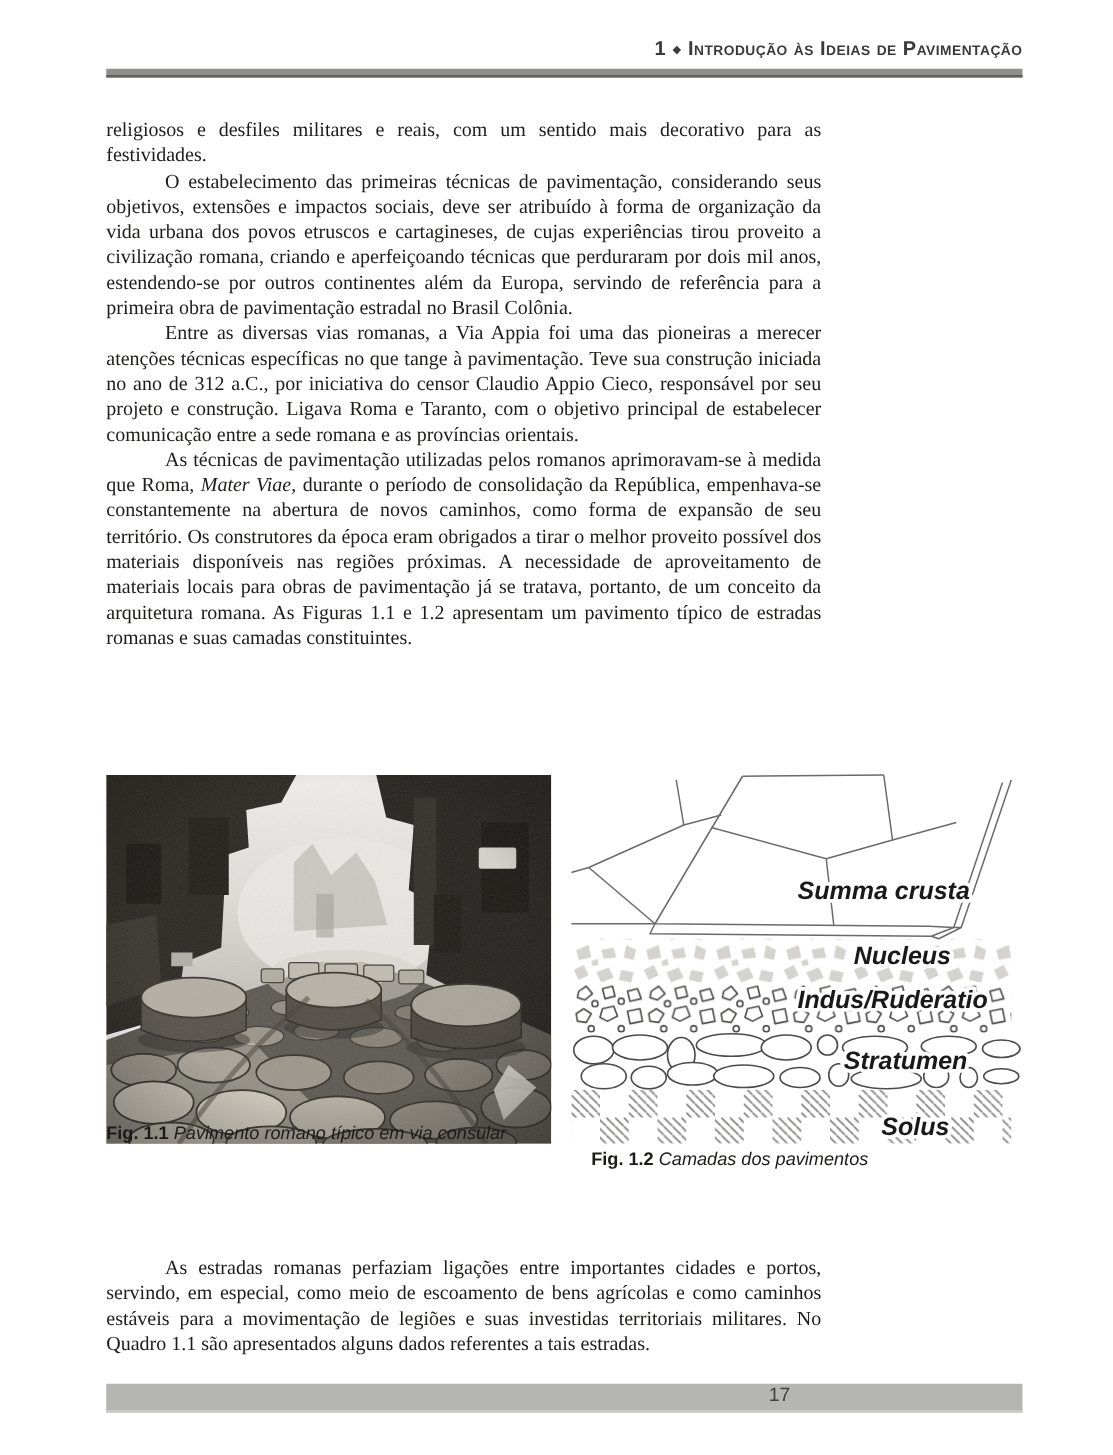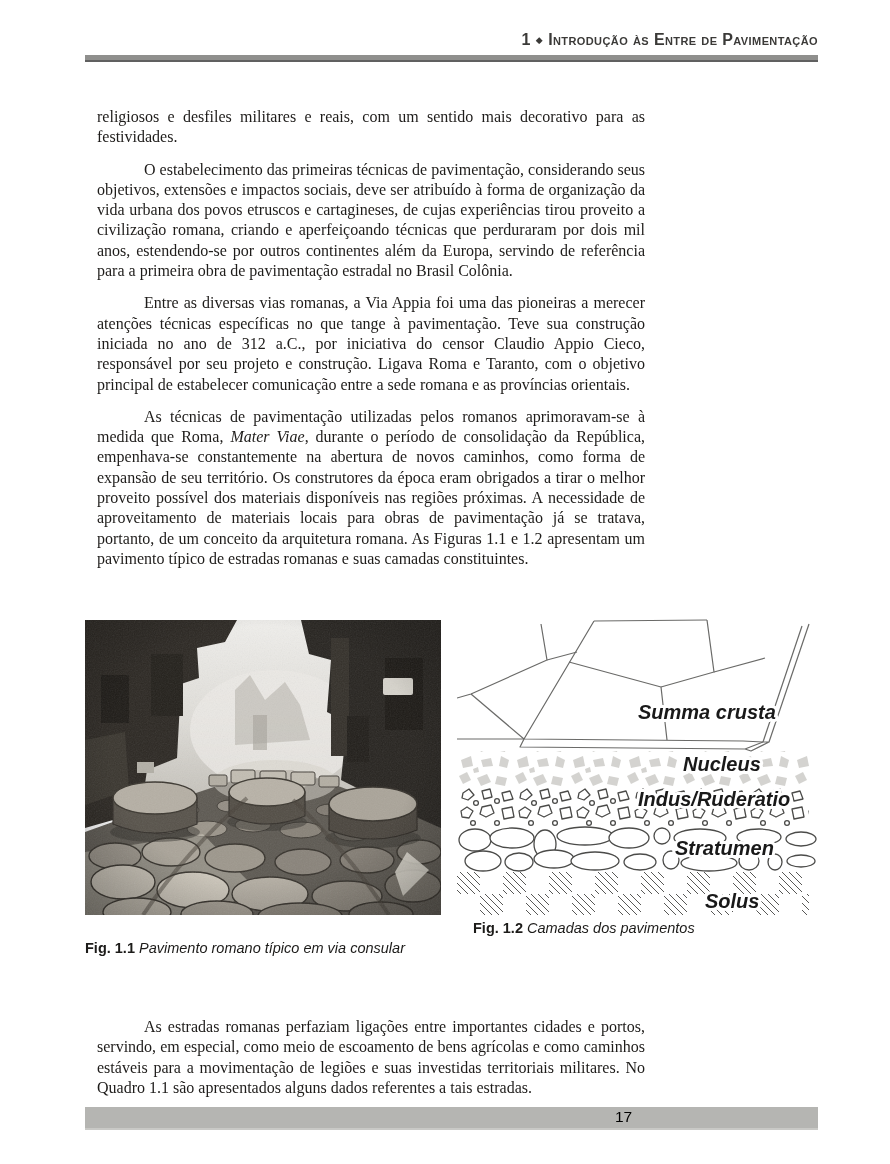--- a/index.html
+++ b/index.html
@@ -22,61 +22,61 @@
     top:55px;left:85px;width:733px;height:7px;
     background:#8f8f8d;border-bottom:2px solid #606060;box-sizing:border-box;
   }
 
   
   .bodytext{
     left:85px;width:572px;text-align:justify;
     font-size:16px;line-height:20.3px;
     hyphens:auto;-webkit-hyphens:auto;
   }
-  .bodytext p{margin:12px;font-family:Liberation Serif, serif;}
+  .bodytext p{margin:0;font-family:Liberation Serif, serif;}
   .bodytext p.indent{text-indent:47px;}
   .bodytext .ital{font-style:italic;}
   #body-top{top:95px;}
   #body-bottom{top:1005px;}
 
   
   #fig1-photo{top:620px;left:85px;width:356px;height:295px;}
   #fig2-diagram{top:618px;left:457px;width:364px;height:297px;text-align:right;}
   .caption{
     font-family:"Liberation Sans","DejaVu Sans",sans-serif;font-size:14.5px;
     color:#1c1b19;white-space:nowrap;
   }
   .caption .fig-label{font-weight:700;font-style:normal;}
   .caption .fig-text{font-style:italic;}
-  #caption1{top:940px;left:85px;}
+  #caption1{top:899px;left:85px;}
   #caption2{top:920px;left:463px;margin-left:10px;}
 
   
   .layer-label{
     font-family:"Liberation Sans","DejaVu Sans",sans-serif;
     font-style:italic;font-weight:600;font-size:20px;fill:#191919;
     paint-order:stroke;stroke:#ffffff;stroke-width:6px;stroke-linejoin:round;
   }
 
   
   .footer-bar{
     top:1107px;left:85px;width:733px;height:21px;
     background:#b5b5b2;border-bottom:2px solid #c9c9c6;box-sizing:content-box;
   }
   .footer-bar .pagenum{
     position:absolute;left:530px;top:1px;
     font-family:"Liberation Sans","DejaVu Sans",sans-serif;
-    font-size:15.5px;color:#000000;
+    font-size:15.5px;color:#404040;
   }
 </style>
 </head>
 <body>
 
 <div class="abs header">
-  <span>1</span><span class="diamond">◆</span><span>Introdução às Entre de Pavimentação</span>
+  <span>1</span><span class="diamond">◆</span><span>Introdução às Ideias de Pavimentação</span>
 </div>
 <div class="abs header-rule"></div>
 
 <div id="body-top" class="abs bodytext">
   <p>religiosos e desfiles militares e reais, com um sentido mais decorativo para as festividades.</p>
   <p class="indent">O estabelecimento das primeiras técnicas de pavimentação, considerando seus objetivos, extensões e impactos sociais, deve ser atribuído à forma de organização da vida urbana dos povos etruscos e cartagineses, de cujas experiências tirou proveito a civilização romana, criando e aperfeiçoando técnicas que perduraram por dois mil anos, estendendo-se por outros continentes além da Europa, servindo de referência para a primeira obra de pavimentação estradal no Brasil Colônia.</p>
   <p class="indent">Entre as diversas vias romanas, a Via Appia foi uma das pioneiras a merecer atenções técnicas específicas no que tange à pavimentação. Teve sua construção iniciada no ano de 312 a.C., por iniciativa do censor Claudio Appio Cieco, responsável por seu projeto e construção. Ligava Roma e Taranto, com o objetivo principal de estabelecer comunicação entre a sede romana e as províncias orientais.</p>
   <p class="indent"><span>As técnicas de pavimentação utilizadas pelos romanos aprimoravam-se à medida que Roma, </span><span class="ital">Mater Viae</span><span>, durante o período de consolidação da República, empenhava-se constantemente na abertura de novos caminhos, como forma de expansão de seu território. Os construtores da época eram obrigados a tirar o melhor proveito possível dos materiais disponíveis nas regiões próximas. A necessidade de aproveitamento de materiais locais para obras de pavimentação já se tratava, portanto, de um conceito da arquitetura romana. As Figuras 1.1 e 1.2 apresentam um pavimento típico de estradas romanas e suas camadas constituintes.</span></p>
 </div>
 

